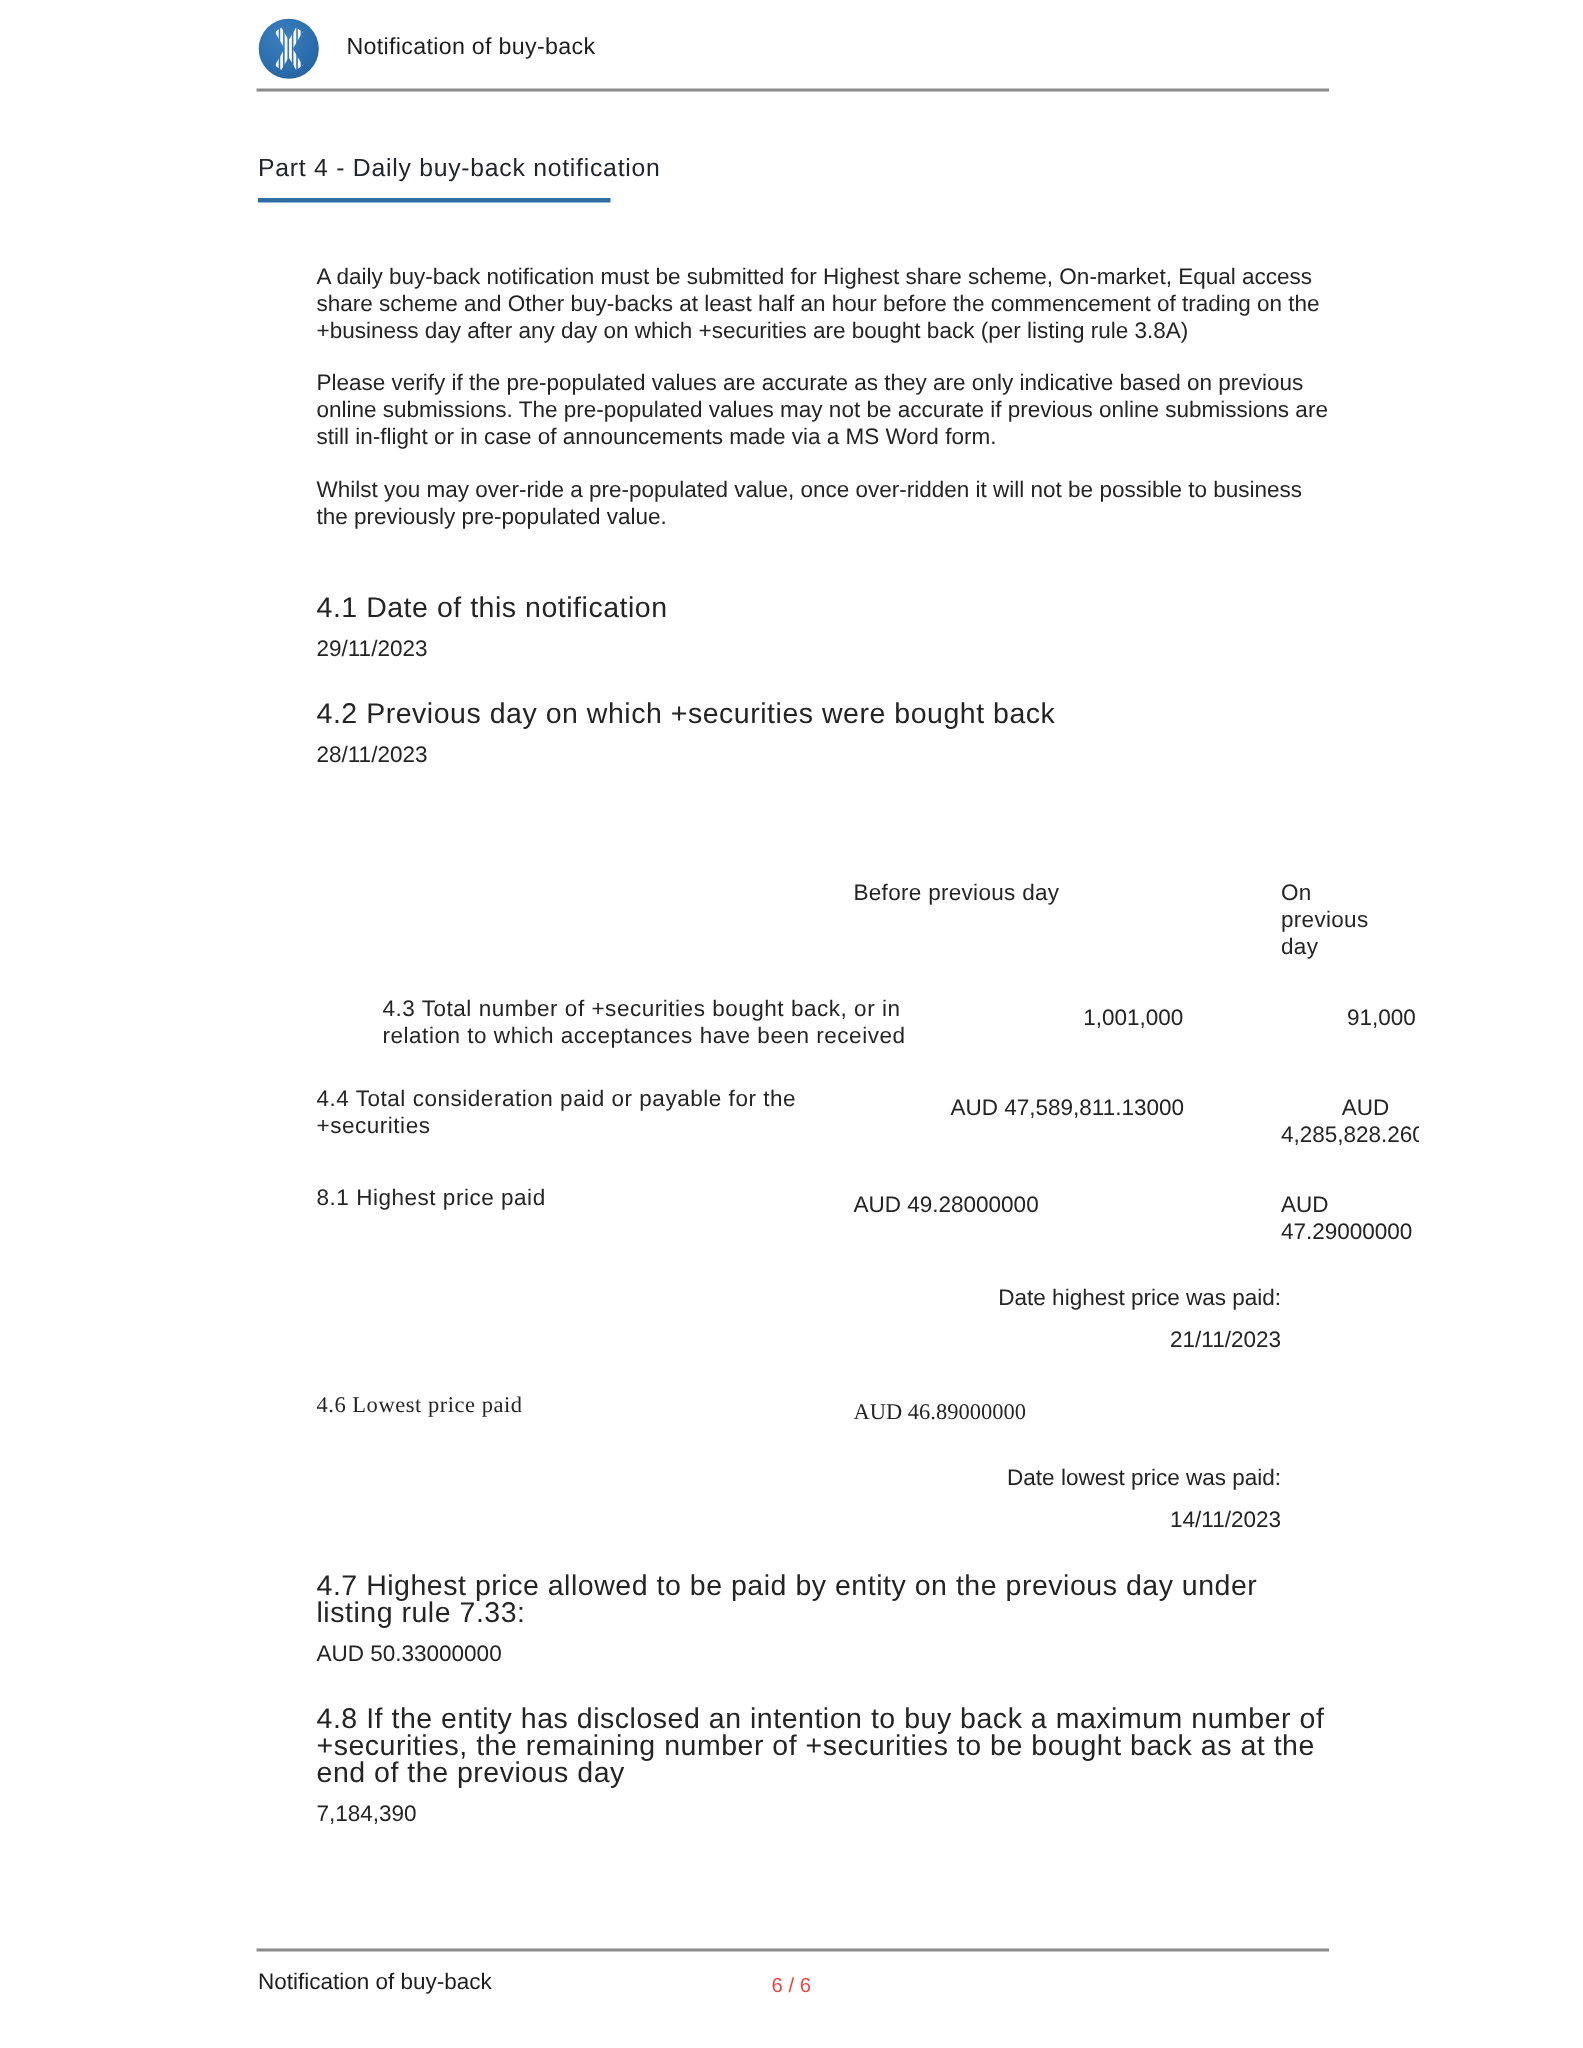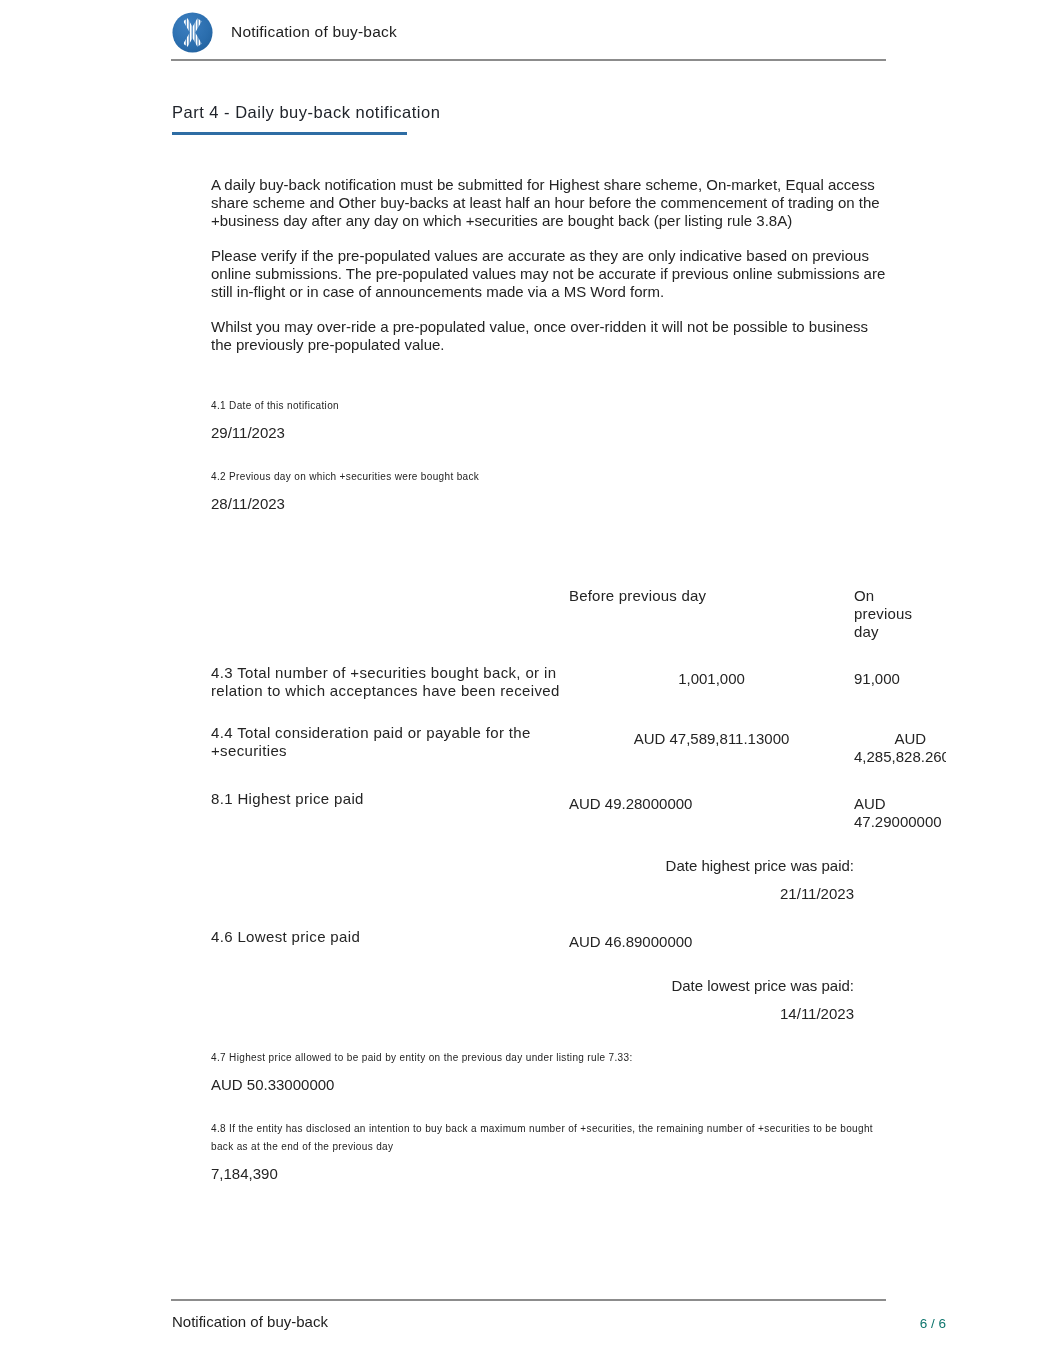--- a/index.html
+++ b/index.html
@@ -35,55 +35,55 @@
   .content { margin:0 60px 0 102px; }
   .para {
     max-width:845px;
     font-size:15px; line-height:18px; color:#242424;
     margin-top:17px;
   }
   .para.first { margin-top:41px; }
 
   
   .field-label {
-    font-size:10px; line-height:18px; letter-spacing:0.35px; color:#242424;
+    font-size:19px; line-height:18px; letter-spacing:0.35px; color:#242424;
     max-width:845px;
   }
   .field-value { font-size:15px; line-height:18px; margin-top:9px; }
   .field-41 { margin-top:43px; }
   .field-42 { margin-top:26px; }
   .field-47 { margin-top:26px; }
   .field-48 { margin-top:26px; }
 
   
   .bb-table { margin:28px 60px 0 102px; }
   .trow {
     display:grid;
     grid-template-columns:358px 285px auto;
     font-size:15px; line-height:18px;
   }
   .trow .cell-label { letter-spacing:0.35px; max-width:350px; }
   .thead-row .cell { letter-spacing:0.2px;margin-top:46px; }
-  .row-43 { margin-top:23px; }
+  .row-43 { margin-top:23px;margin-left:44px; }
   .row-44 { margin-top:24px; }
   .row-45 { margin-top:24px; }
-  .row-46 { margin-top:25px; }
+  .row-46 { margin-top:25px;font-family:Liberation Serif, serif; }
   .val-pad { padding-top:6px;text-align:center; }
   .val-pad-sm { padding-top:5px; }
   .date-row { margin-top:26px;text-align:right; }
   .date-value { margin-top:10px; }
 
   
   .footer { position:absolute; left:0; right:0; top:1299px; }
   .footer-rule { height:2px; background:#8c8c8c; margin:0 60px 0 62px; }
   .footer-bar { position:relative; margin-top:12px; }
   .footer-title { margin-left:63px; font-size:15px; color:#1d1d1d; }
   .footer-page {
     position:absolute; left:0; right:0; top:3px;
-    text-align:right; font-size:13.5px; color:#0f766e;
+    text-align:center; font-size:13.5px; color:#ef4444;
   }
 </style>
 </head>
 <body>
 
 <div class="page">
 
   <div class="header-row">
     <svg class="logo" viewBox="0 0 44 44" aria-hidden="true">
       <defs>

